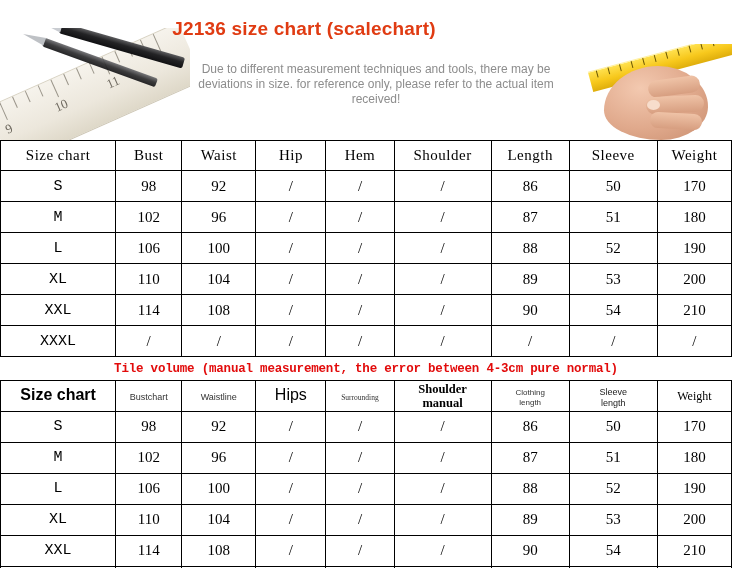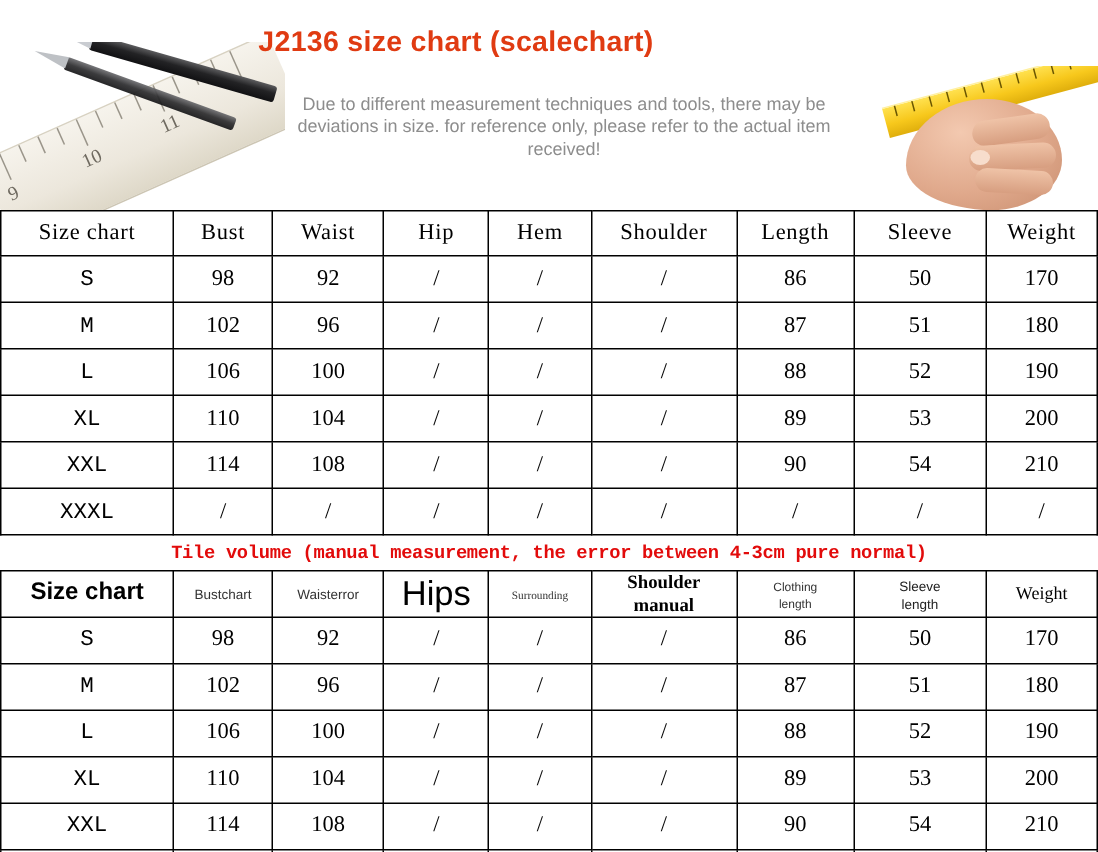--- a/index.html
+++ b/index.html
@@ -244,21 +244,21 @@
 
   
   .t2 th {
     font-family: "Liberation Serif", serif;
     height: 40px;
     line-height: 1.05;
   }
   .h-sizechart { font-family: "Liberation Sans", sans-serif; font-weight: bold; font-size: 16px; }
   .h-bust { font-family: "Liberation Sans", sans-serif; font-size: 9px; color: #333; }
   .h-waist { font-family: "Liberation Sans", sans-serif; font-size: 9px; color: #333; }
-  .h-hips { font-family: "Liberation Sans", sans-serif; font-size: 23px; font-weight: normal; }
+  .h-hips { font-family: "Liberation Sans", sans-serif; font-size: 16px; font-weight: normal; }
   .h-surround { font-family: Liberation Serif, serif; font-size: 7.5px; color: #333; }
   .h-shoulder { font-family: "Liberation Serif", serif; font-size: 12.5px; font-weight: bold; line-height: 1.1; }
   .h-clothing { font-family: Liberation Sans, sans-serif; font-size: 8px; color: #333; line-height: 1.1; }
   .h-sleeve { font-family: "Liberation Sans", sans-serif; font-size: 9px; color: #222; line-height: 1.1; }
   .h-weight { font-family: "Liberation Serif", serif; font-size: 12px; }
 </style>
 </head>
 <body>
 
 <div class="page">
@@ -426,21 +426,21 @@
     </colgroup>
     <thead>
       <tr>
         <th>
           <span class="h-sizechart">Size chart</span>
         </th>
         <th>
           <span class="h-bust">Bust</span><span class="h-bust">chart</span>
         </th>
         <th>
-          <span class="h-waist">Waist</span><span class="h-waist">error</span>
+          <span class="h-waist">Waist</span><span class="h-waist">line</span>
         </th>
         <th>
           <span class="h-hips">Hips</span>
         </th>
         <th>
           <span class="h-surround">Surrounding</span>
         </th>
         <th>
           <span class="h-shoulder">Shoulder</span>
           <span class="h-shoulder" style="display:block">manual</span>

